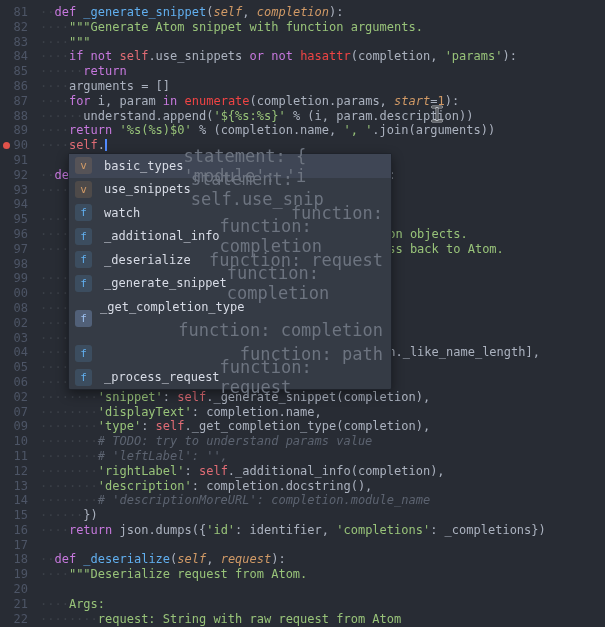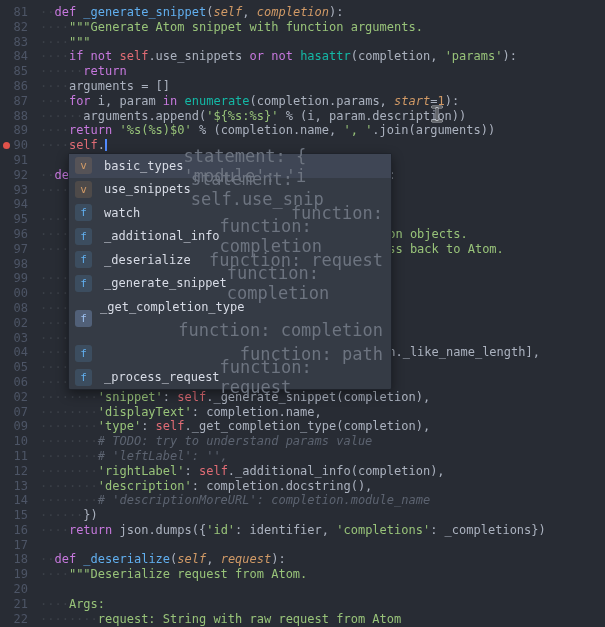--- a/index.html
+++ b/index.html
@@ -9,21 +9,21 @@
   .row{display:flex;height:14.8px;line-height:14.8px;white-space:pre;}
   .num{flex:0 0 28px;text-align:right;color:#4d5566;position:relative;}
   .line{position:relative;padding-left:12px;flex:1;color:#abb2bf;}
   .err-dot{position:absolute;left:3px;top:3.5px;width:7px;height:7px;border-radius:50%;background:#e0524a;}
   .t-ws{color:#3b4048;}
   .t-kw{color:#c678dd;}
   .t-fn{color:#61afef;}
   .t-fg{color:#abb2bf;}
   .t-param{color:#d19a66;font-style:italic;}
   .t-red{color:#e06c75;}
-  .t-cyan{color:#14b8a6;margin-top:43px;}
+  .t-cyan{color:#ef4444;margin-top:43px;}
   .t-str{color:#98c379;}
   .t-num{color:#d19a66;}
   .t-cmt{color:#5c6370;font-style:italic;}
   .caret{display:inline-block;width:2px;height:12px;background:#528bff;vertical-align:-2px;}
   .frag{position:absolute;left:353px;top:0;}
   #popup{position:absolute;left:68px;top:153px;width:322px;background:#353b45;
          border:1px solid #1f232b;border-radius:2px;box-shadow:0 4px 12px rgba(0,0,0,.45);z-index:10;}
   .item{display:flex;align-items:center;height:23.5px;padding:0 8px 0 6px;box-sizing:border-box;}
   .item.selected{background:#3f4655;}
   .icon{flex:0 0 17px;width:17px;height:17px;border-radius:3px;text-align:center;line-height:17px;font-size:11px;}
@@ -43,21 +43,21 @@
 
 <div id="screen">
   <div id="lines">
       <div class="row"><div class="num">81</div><div class="line"><span class="t-ws">··</span><span class="t-kw">def </span><span class="t-fn">_generate_snippet</span><span class="t-fg">(</span><span class="t-param">self</span><span class="t-fg">, </span><span class="t-param">completion</span><span class="t-fg">):</span></div></div>
       <div class="row"><div class="num">82</div><div class="line"><span class="t-ws">····</span><span class="t-str">"""Generate Atom snippet with function arguments.</span></div></div>
       <div class="row"><div class="num">83</div><div class="line"><span class="t-ws">····</span><span class="t-str">"""</span></div></div>
       <div class="row"><div class="num">84</div><div class="line"><span class="t-ws">····</span><span class="t-kw">if not </span><span class="t-red">self</span><span class="t-fg">.use_snippets </span><span class="t-kw">or not </span><span class="t-cyan">hasattr</span><span class="t-fg">(completion, </span><span class="t-str">'params'</span><span class="t-fg">):</span></div></div>
       <div class="row"><div class="num">85</div><div class="line"><span class="t-ws">······</span><span class="t-kw">return</span></div></div>
       <div class="row"><div class="num">86</div><div class="line"><span class="t-ws">····</span><span class="t-fg">arguments = []</span></div></div>
       <div class="row"><div class="num">87</div><div class="line"><span class="t-ws">····</span><span class="t-kw">for </span><span class="t-fg">i, param </span><span class="t-kw">in </span><span class="t-cyan">enumerate</span><span class="t-fg">(completion.params, </span><span class="t-param">start</span><span class="t-fg">=</span><span class="t-num">1</span><span class="t-fg">):</span></div></div>
-      <div class="row"><div class="num">88</div><div class="line"><span class="t-ws">······</span><span class="t-fg">arguments.append(</span><span class="t-str">'${%s:%s}'</span><span class="t-fg"> % (i, param.description))</span></div></div>
+      <div class="row"><div class="num">88</div><div class="line"><span class="t-ws">······</span><span class="t-fg">understand.append(</span><span class="t-str">'${%s:%s}'</span><span class="t-fg"> % (i, param.description))</span></div></div>
       <div class="row"><div class="num">89</div><div class="line"><span class="t-ws">····</span><span class="t-kw">return </span><span class="t-str">'%s(%s)$0'</span><span class="t-fg"> % (completion.name, </span><span class="t-str">', '</span><span class="t-fg">.join(arguments))</span></div></div>
       <div class="row"><div class="num">90<span class="err-dot"></span></div><div class="line"><span class="t-ws">····</span><span class="t-red">self</span><span class="t-fg">.</span><span class="caret"></span></div></div>
       <div class="row"><div class="num">91</div><div class="line"></div></div>
       <div class="row"><div class="num">92</div><div class="line"><span class="t-ws">··</span><span class="t-kw">de</span><span class="frag"><span class="t-fg">):</span></span></div></div>
       <div class="row"><div class="num">93</div><div class="line"><span class="t-ws">····</span></div></div>
       <div class="row"><div class="num">94</div><div class="line"></div></div>
       <div class="row"><div class="num">95</div><div class="line"><span class="t-ws">····</span></div></div>
       <div class="row"><div class="num">96</div><div class="line"><span class="t-ws">····</span><span class="frag"><span class="t-str">ion objects.</span></span></div></div>
       <div class="row"><div class="num">97</div><div class="line"><span class="t-ws">····</span><span class="frag"><span class="t-str">ass back to Atom.</span></span></div></div>
       <div class="row"><div class="num">98</div><div class="line"></div></div>

